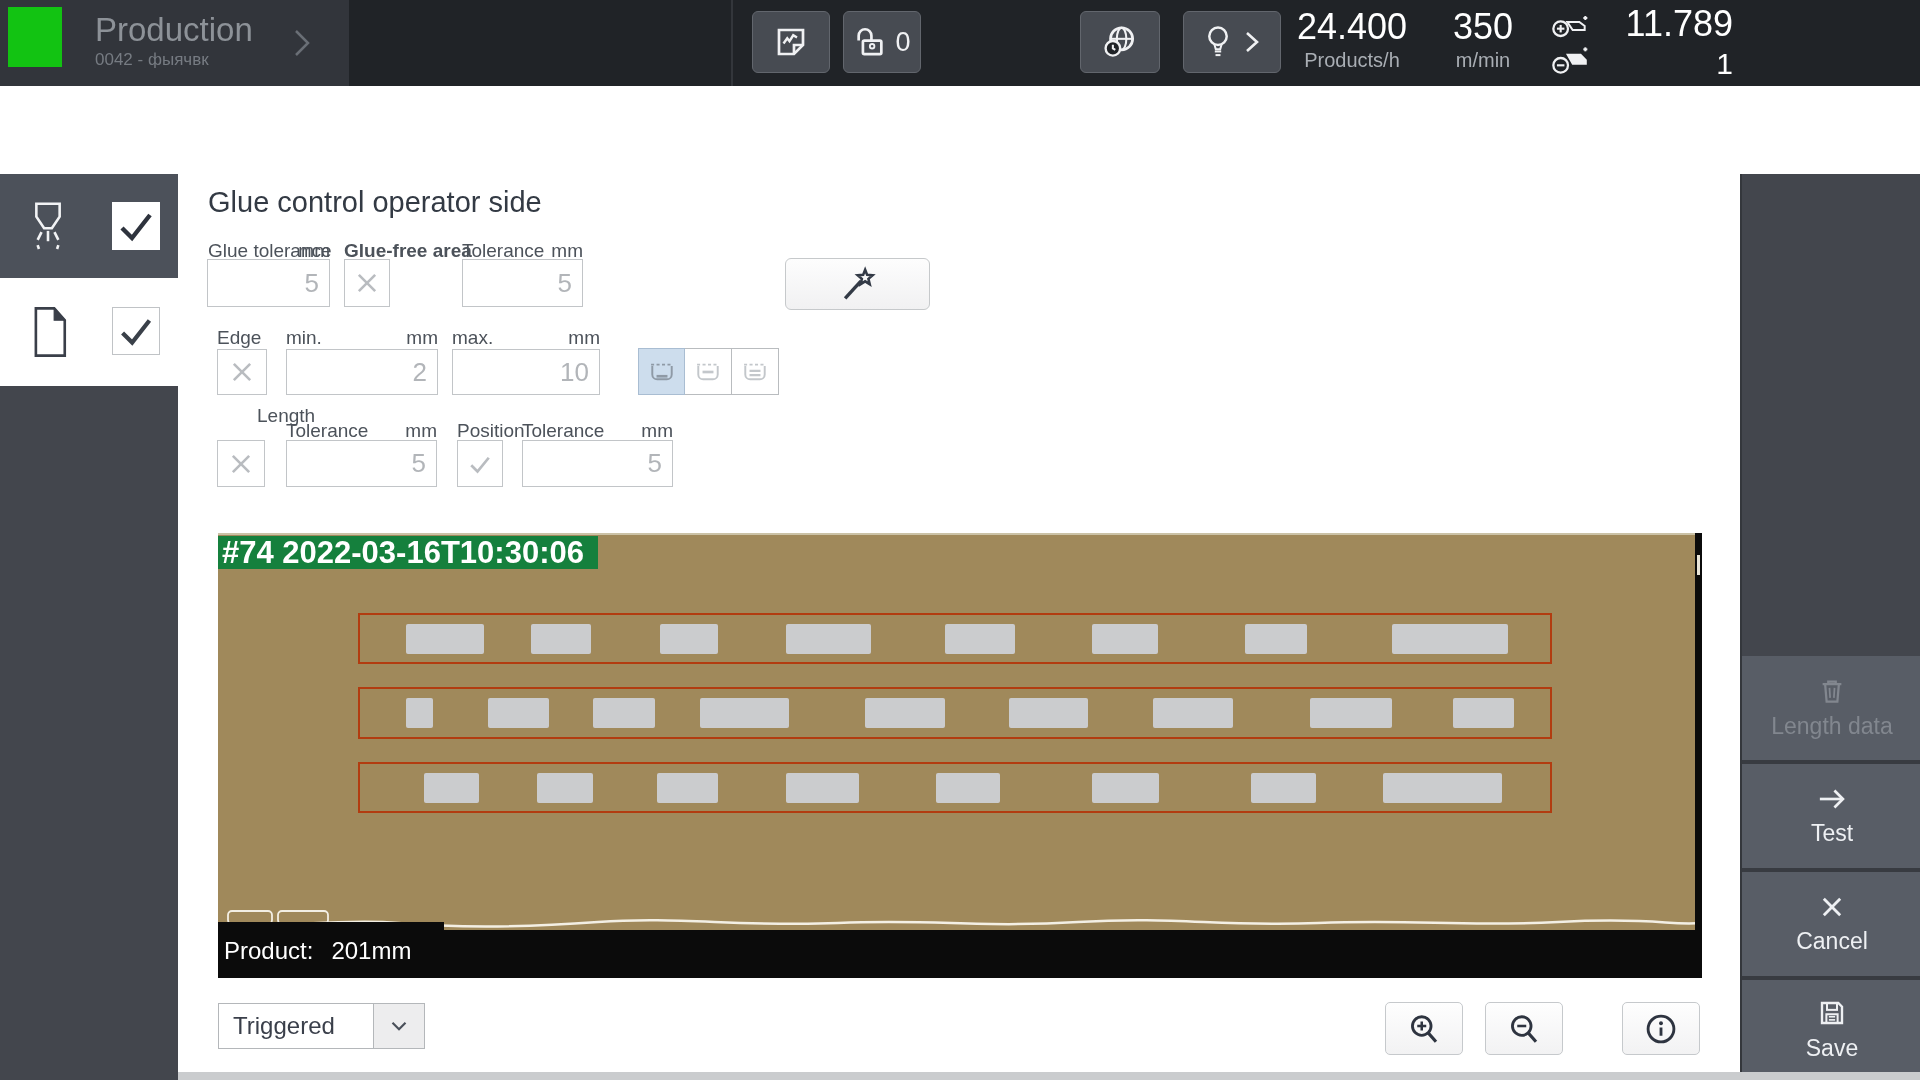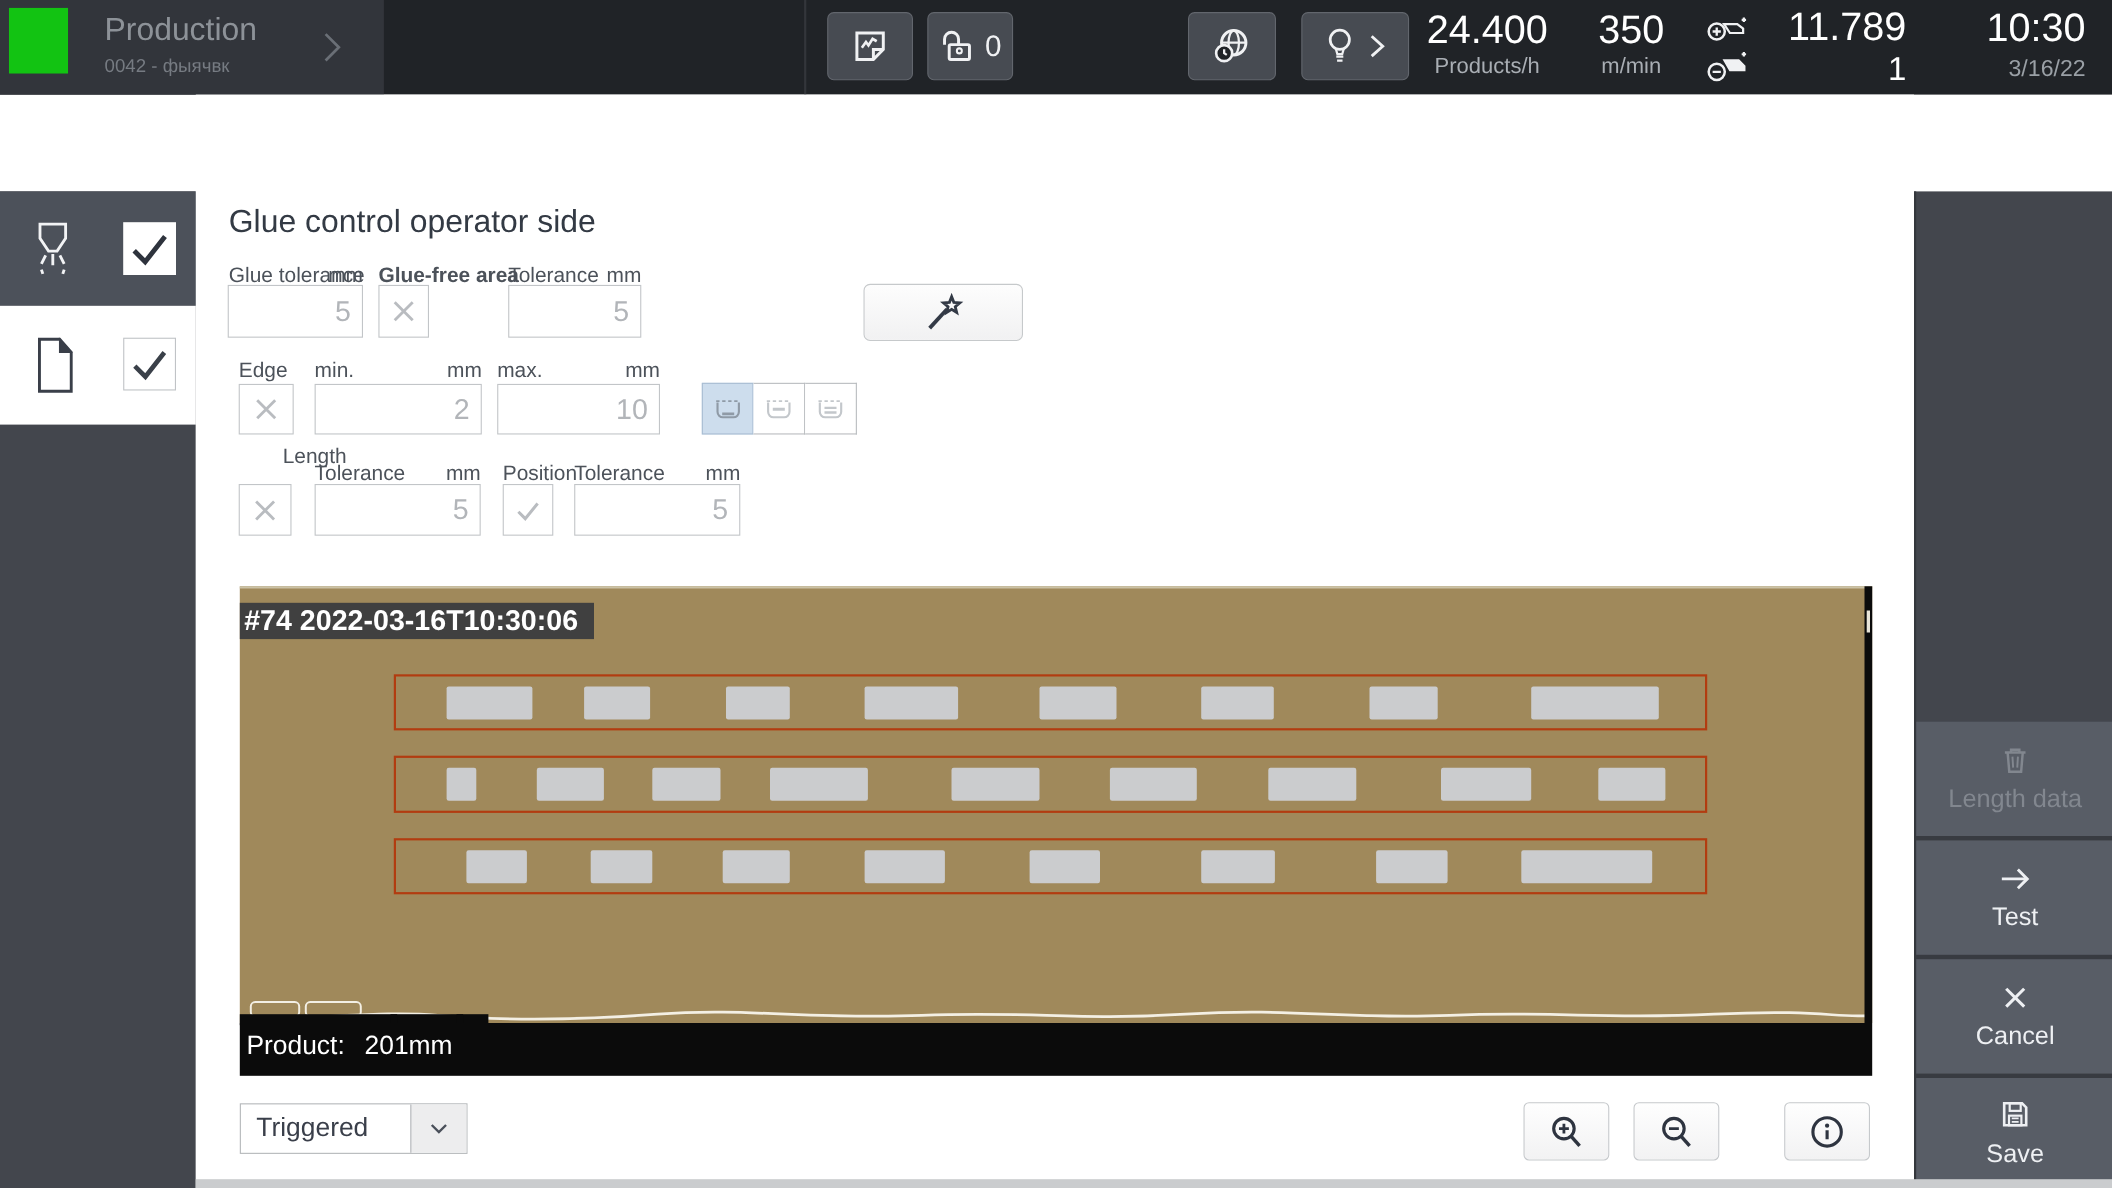--- a/index.html
+++ b/index.html
@@ -4,21 +4,21 @@
 <style>
   html,body{margin:0;padding:0;background:#fff;}
   .stage{position:relative;width:1920px;height:1080px;overflow:hidden;
          font-family:"Liberation Sans",sans-serif;background:#ffffff;}
   svg{display:block;}
 
   
   .topbar{position:absolute;left:0;top:0;width:1920px;height:86px;background:#202327;}
   .prod-block{position:absolute;left:0;top:0;width:349px;height:86px;background:#32353b;cursor:pointer;}
   .status-square{position:absolute;left:8px;top:7px;width:54px;height:60px;}
-  .prod-title{position:absolute;left:95px;top:11px;font-size:29px;color:#8d9298;}
+  .prod-title{position:absolute;left:95px;top:11px;font-size:33px;color:#8d9298;}
   .prod-sub{position:absolute;left:95px;top:50px;font-size:17px;color:#767b82;}
   .prod-chev{position:absolute;left:290px;top:26px;}
   .tb-divider{position:absolute;left:731px;top:0;width:2px;height:86px;background:#33363b;}
   .tb-btn{position:absolute;top:11px;height:62px;background:#474b52;border:1px solid #62666d;
           border-radius:6px;display:flex;align-items:center;justify-content:center;gap:8px;cursor:pointer;}
   .tb-btn .cnt{color:#f0f1f3;font-size:27px;}
   .tb-text{position:absolute;color:#e2e5e8;text-align:right;font-size:22px;line-height:30px;}
   .tb-stat{position:absolute;text-align:center;color:#fff;}
   .tb-stat .v{font-size:36px;line-height:42px;}
   .tb-stat .u{font-size:20px;color:#a9aeb4;line-height:24px;}
@@ -58,22 +58,22 @@
             align-items:center;justify-content:center;cursor:pointer;}
   .segwrap{position:absolute;left:638px;top:348px;height:47px;display:flex;}
   .segcell{width:47px;height:47px;box-sizing:border-box;border:1px solid #b9bcbf;border-left-width:0;
            display:flex;align-items:center;justify-content:center;background:#fff;cursor:pointer;}
   .segcell:first-child{border-left-width:1px;}
   .segcell.sel{background:#cddded;border-color:#a9bdd2;}
 
   
   .scan{position:absolute;left:218px;top:533px;width:1484px;height:445px;cursor:crosshair;}
   .scan-top{position:absolute;left:0;top:0;width:1484px;height:397px;background:#a0895b;border-top:2px solid #cbc2a6;box-sizing:border-box;}
-  .scan-band{position:absolute;left:0;top:15px;height:33px;background:#404040;color:#fff;
-             font-size:26px;font-weight:bold;display:flex;align-items:center;padding:0 14px 0 4px;white-space:nowrap;}
+  .scan-band{position:absolute;left:0;top:3px;height:33px;background:#15803d;color:#fff;
+             font-size:31px;font-weight:bold;display:flex;align-items:center;padding:0 14px 0 4px;white-space:nowrap;}
   .glue-row{position:absolute;box-sizing:border-box;border:2px solid #b23c10;}
   .glue-seg{position:absolute;border-radius:2px;}
   .scan-black{position:absolute;left:0;top:397px;width:1484px;height:48px;background:#0b0b0b;}
   .scan-step{position:absolute;left:0;top:389px;width:226px;height:10px;background:#0b0b0b;}
   .nub{position:absolute;width:6px;height:9px;background:#0b0b0b;top:389px;}
   .scan-rightcol{position:absolute;left:1477px;top:0;width:7px;height:397px;background:#0b0b0b;}
   .scan-rightdash{position:absolute;left:1479px;top:22px;width:3px;height:20px;background:#e8e4d8;}
   .product-line{position:absolute;left:6px;top:404px;color:#fff;font-size:24px;display:flex;gap:18px;}
 
   
@@ -164,24 +164,20 @@
           <path d="M13,8 h10 l4,4 v3 h-10 z" fill="#f0f1f3" stroke="#f0f1f3" stroke-width="1.2"></path>
           <line x1="25" y1="4" x2="28" y2="4" stroke="#f0f1f3" stroke-width="1.5"></line>
           <line x1="26.5" y1="2.5" x2="26.5" y2="5.5" stroke="#f0f1f3" stroke-width="1.5"></line>
         </svg>
     </div>
     <div class="tb-countvals">
       <div class="c1">11.789</div>
       <div class="c2">1</div>
     </div>
 
-    <div class="tb-clock">
-      <div class="t">10:30</div>
-      <div class="d">3/16/22</div>
-    </div>
   </header>
 
   <aside class="left-rail">
     <div class="rail-tab sel" style="top:0;height:104px;">
       <svg style="position:absolute;left:26px;top:24px;" width="44" height="58" viewBox="0 0 34 44">
           <path d="M8,4 h18 v10 l-6,9 h-6 l-6,-9 z" fill="none" stroke="#f2f3f5" stroke-width="2"></path>
           <line x1="17" y1="25" x2="17" y2="33" stroke="#f2f3f5" stroke-width="2"></line>
           <line x1="12" y1="26" x2="9" y2="32" stroke="#f2f3f5" stroke-width="2"></line>
           <line x1="22" y1="26" x2="25" y2="32" stroke="#f2f3f5" stroke-width="2"></line>
           <line x1="9" y1="36" x2="10" y2="39" stroke="#f2f3f5" stroke-width="2"></line>

